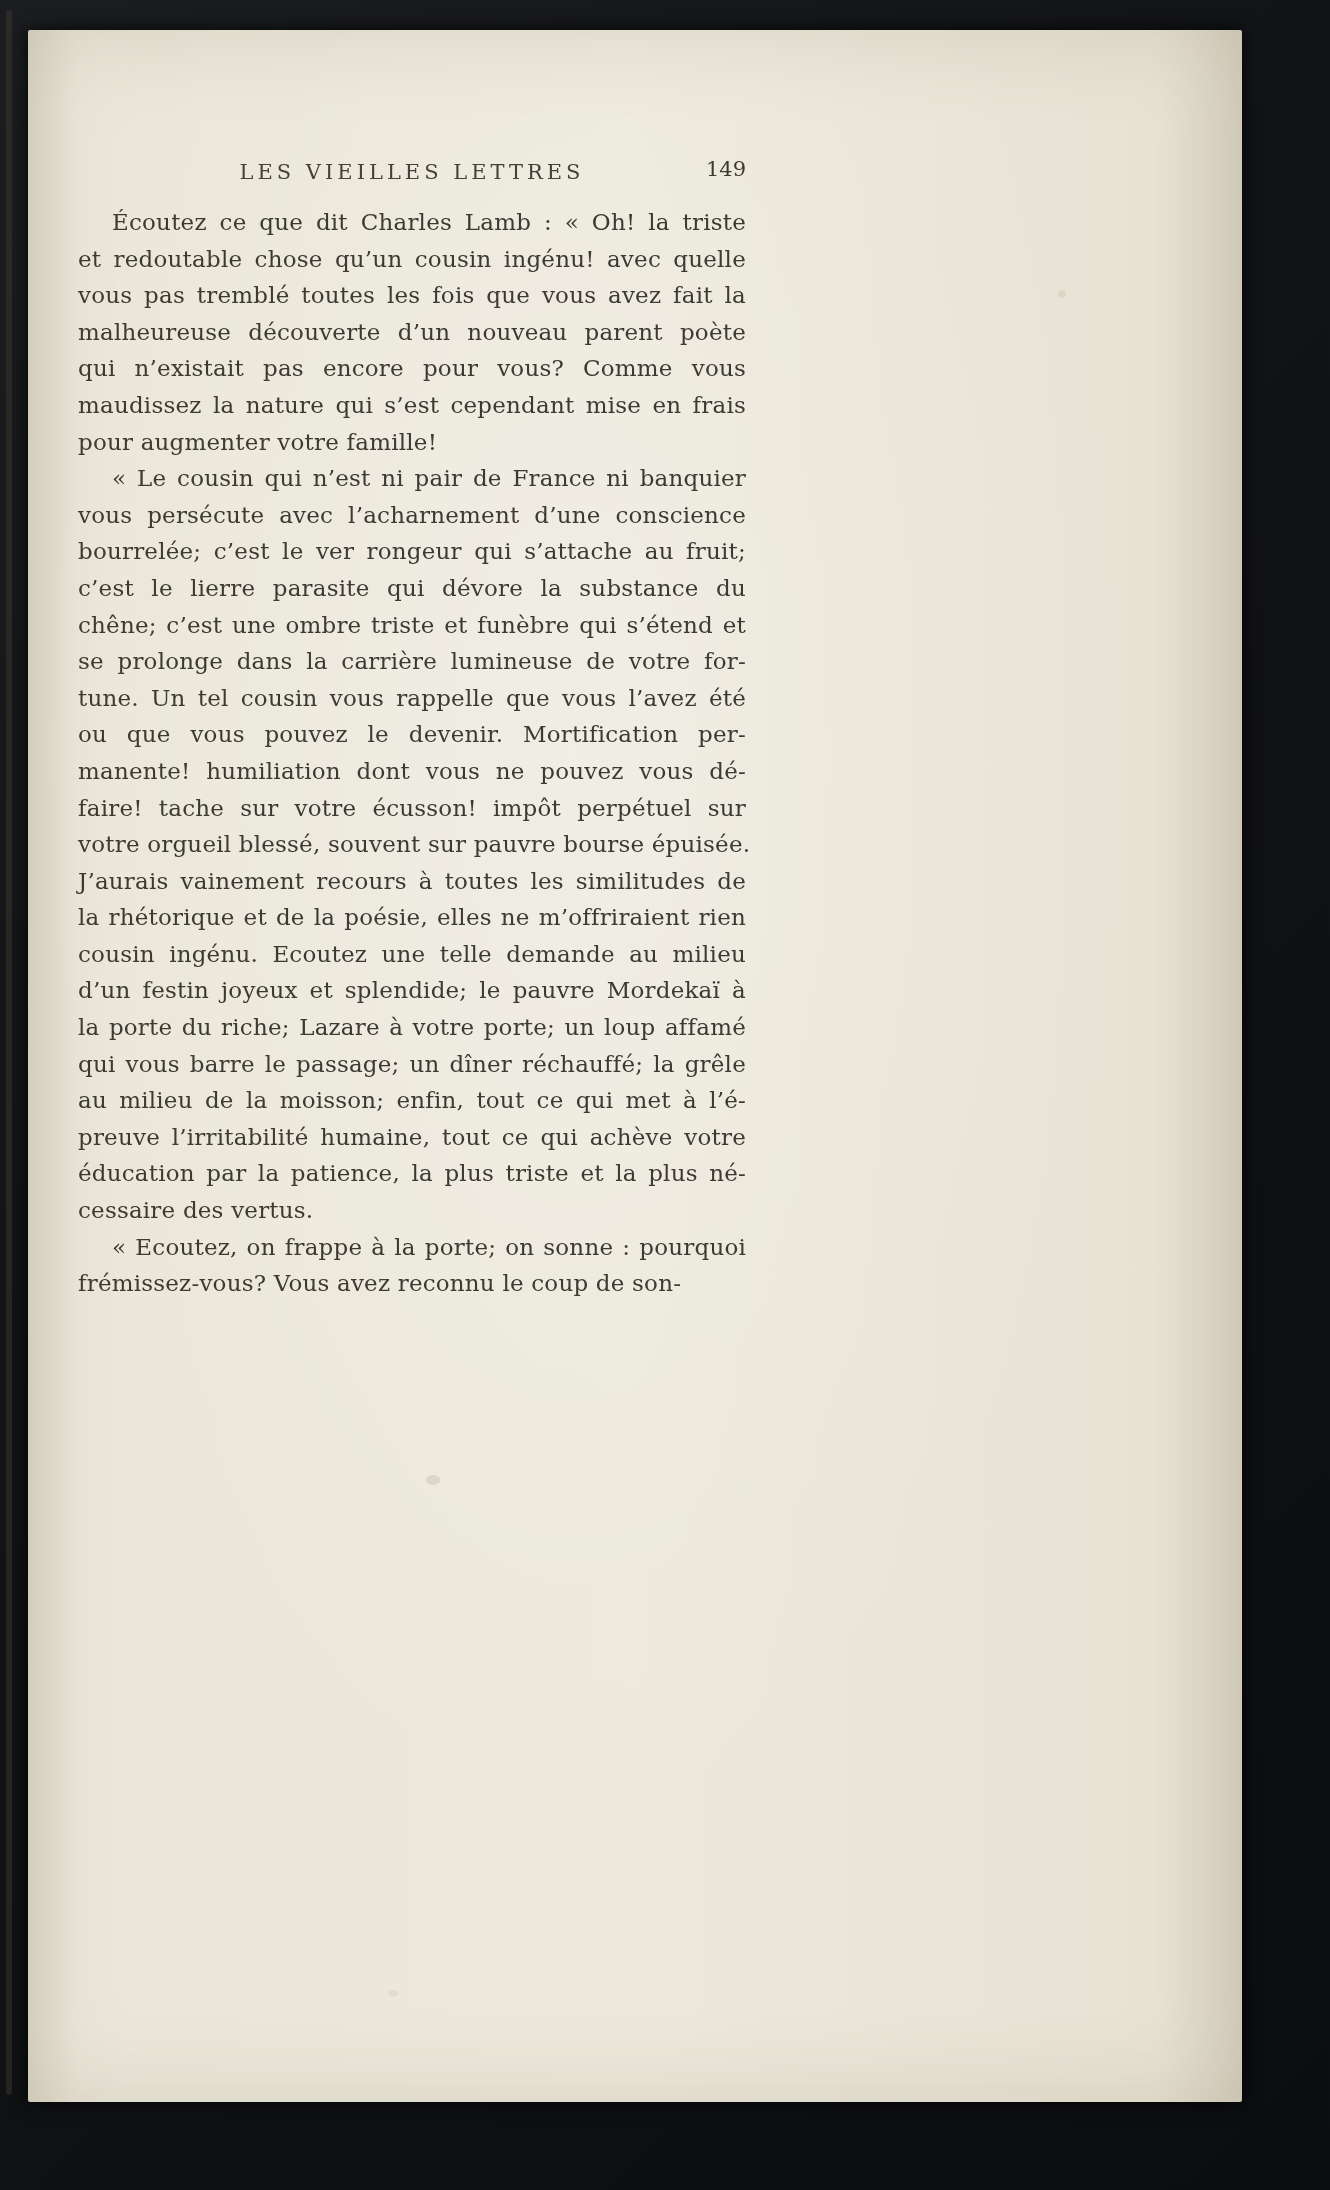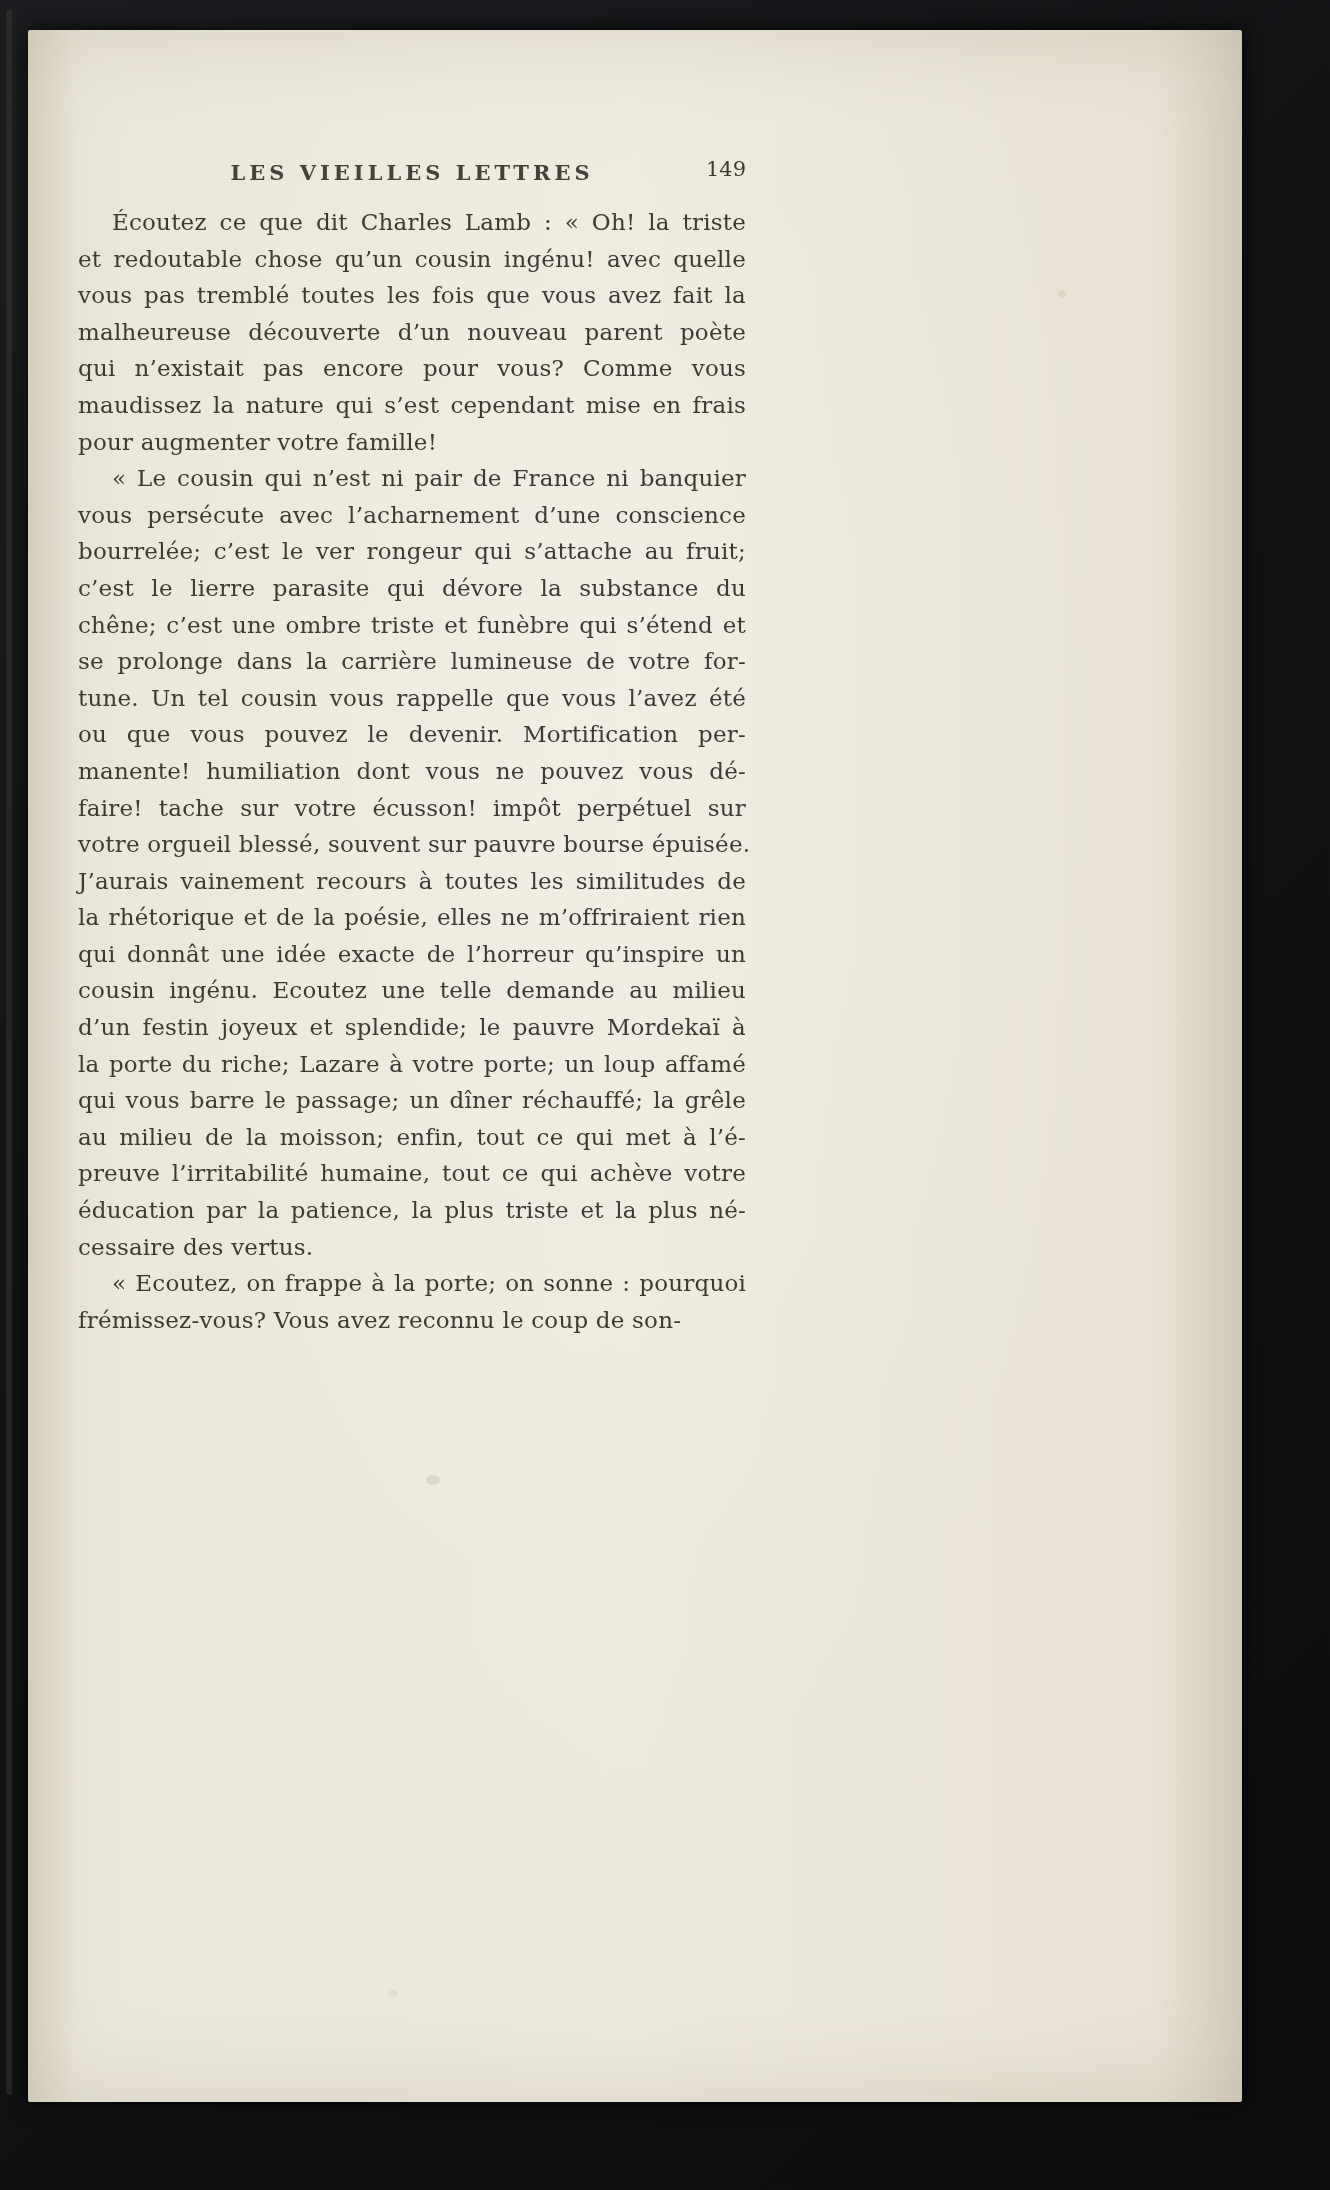--- a/index.html
+++ b/index.html
@@ -61,21 +61,21 @@
     top: 130px;
     width: 100%;
     height: 30px;
   }
   .running-head {
     position: absolute;
     left: 0;
     right: 0;
     text-align: center;
     font-size: 21px;
-    font-weight: bold;
+    font-weight: normal;
     letter-spacing: 4px;
     color: #44413a;
   }
   .page-number {
     position: absolute;
     right: 0;
     top: -3px;
     font-size: 21px;
     color: #3d3a32;
   }
@@ -136,21 +136,20 @@
             <div class="line">c’est le lierre parasite qui dévore la substance du</div>
             <div class="line">chêne; c’est une ombre triste et funèbre qui s’étend et</div>
             <div class="line">se prolonge dans la carrière lumineuse de votre for-</div>
             <div class="line">tune. Un tel cousin vous rappelle que vous l’avez été</div>
             <div class="line">ou que vous pouvez le devenir. Mortification per-</div>
             <div class="line">manente! humiliation dont vous ne pouvez vous dé-</div>
             <div class="line">faire! tache sur votre écusson! impôt perpétuel sur</div>
             <div class="line">votre orgueil blessé, souvent sur pauvre bourse épuisée.</div>
             <div class="line">J’aurais vainement recours à toutes les similitudes de</div>
             <div class="line">la rhétorique et de la poésie, elles ne m’offriraient rien</div>
-            <div class="line">qui donnât une idée exacte de l’horreur qu’inspire un</div>
             <div class="line">cousin ingénu. Ecoutez une telle demande au milieu</div>
             <div class="line">d’un festin joyeux et splendide; le pauvre Mordekaï à</div>
             <div class="line">la porte du riche; Lazare à votre porte; un loup affamé</div>
             <div class="line">qui vous barre le passage; un dîner réchauffé; la grêle</div>
             <div class="line">au milieu de la moisson; enfin, tout ce qui met à l’é-</div>
             <div class="line">preuve l’irritabilité humaine, tout ce qui achève votre</div>
             <div class="line">éducation par la patience, la plus triste et la plus né-</div>
             <div class="line last">cessaire des vertus.</div>
           </div>
           <div class="para">

